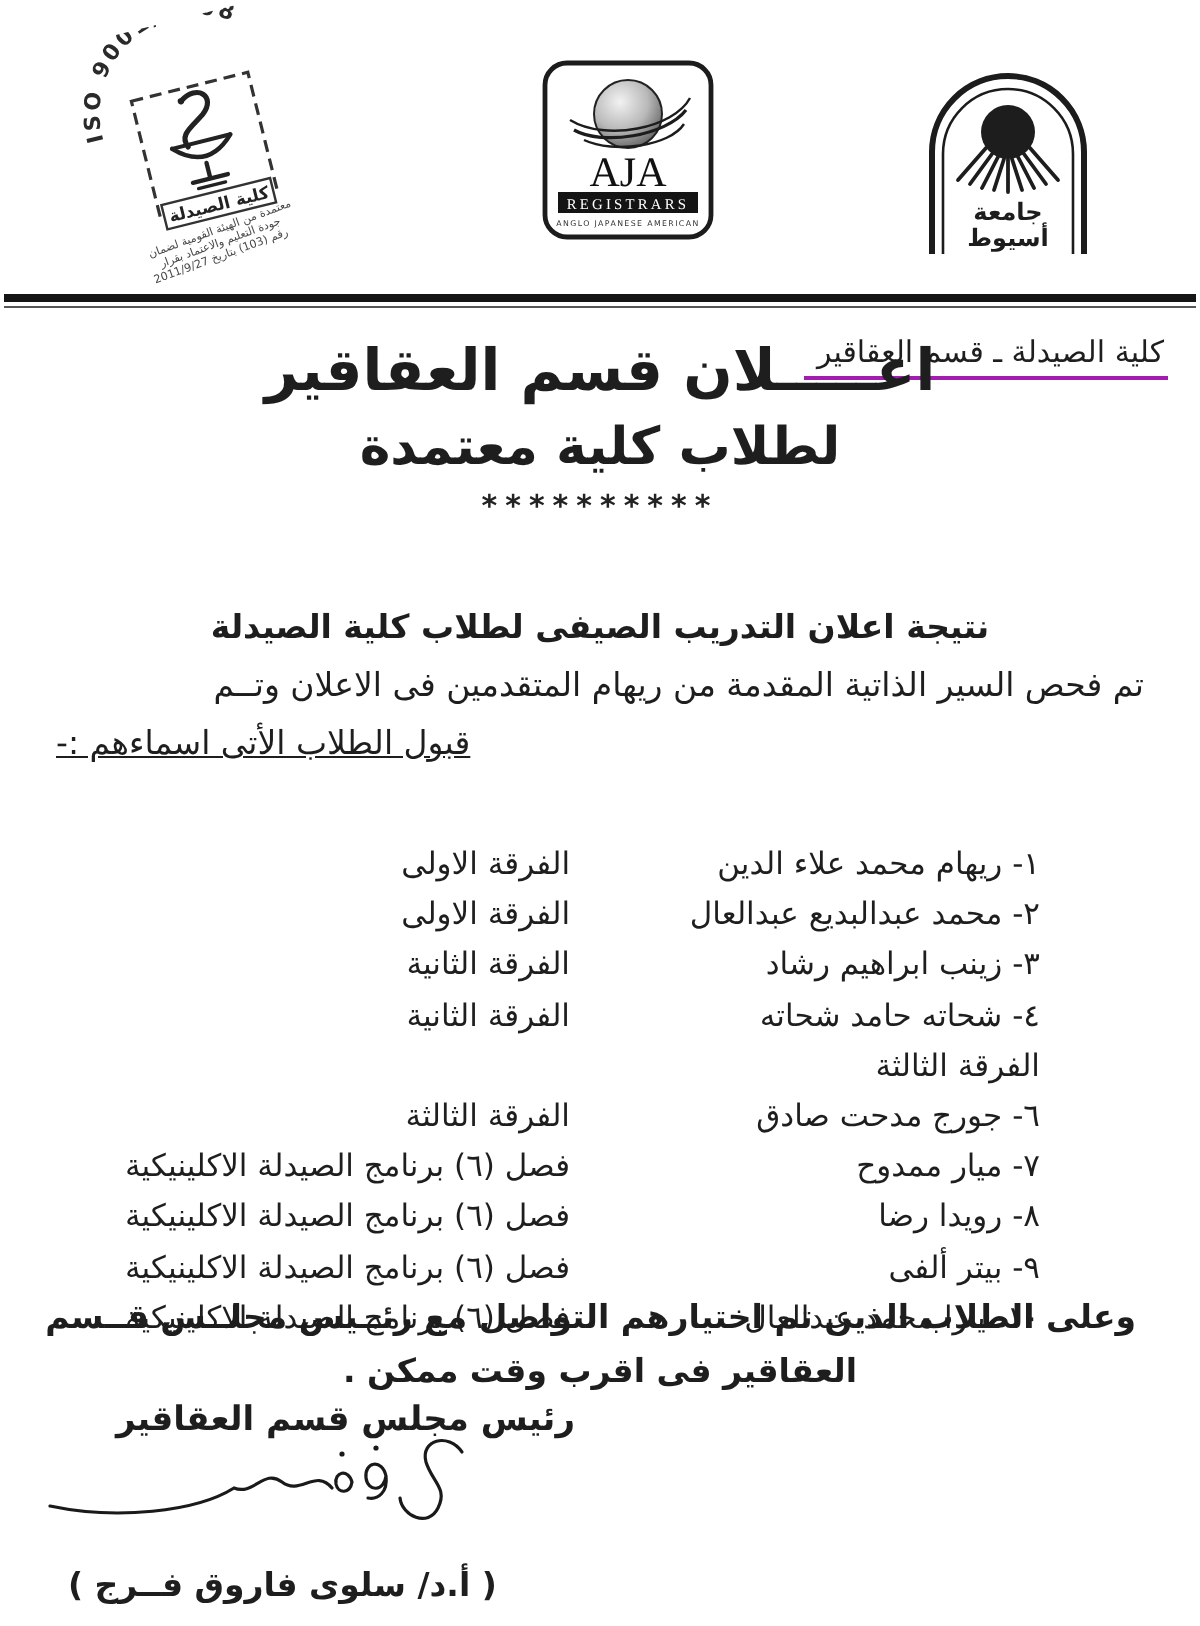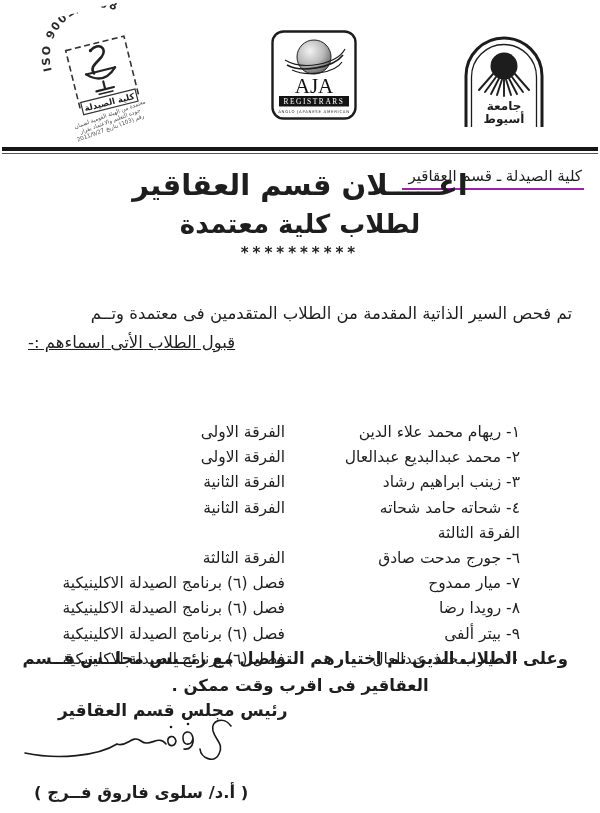--- a/index.html
+++ b/index.html
@@ -132,21 +132,22 @@
   <div class="thin"></div>
 </div>
 
 <div class="abs title-block">
   <div class="title-1">اعـــــلان قسم العقاقير</div>
   <div class="title-2">لطلاب كلية معتمدة</div>
   <div class="stars">**********</div>
 </div>
 
 <div class="abs intro">
-  <div class="intro-l2">تم فحص السير الذاتية المقدمة من الطلاب المتقدمين فى معتمدة وتــم</div>
+  <div class="intro-bold">نتيجة اعلان التدريب الصيفى لطلاب كلية الصيدلة</div>
+  <div class="intro-l2">تم فحص السير الذاتية المقدمة من ريهام المتقدمين فى الاعلان وتــم</div>
   <div class="intro-l3">قبول الطلاب الأتى اسماءهم :-</div>
 </div>
 
 <div class="abs list" id="student-list">
   <div class="srow">
     <span class="name">
       <span class="num">١-</span>
       <span> ريهام محمد علاء الدين</span>
     </span>
     <span class="grade">الفرقة الاولى</span>

